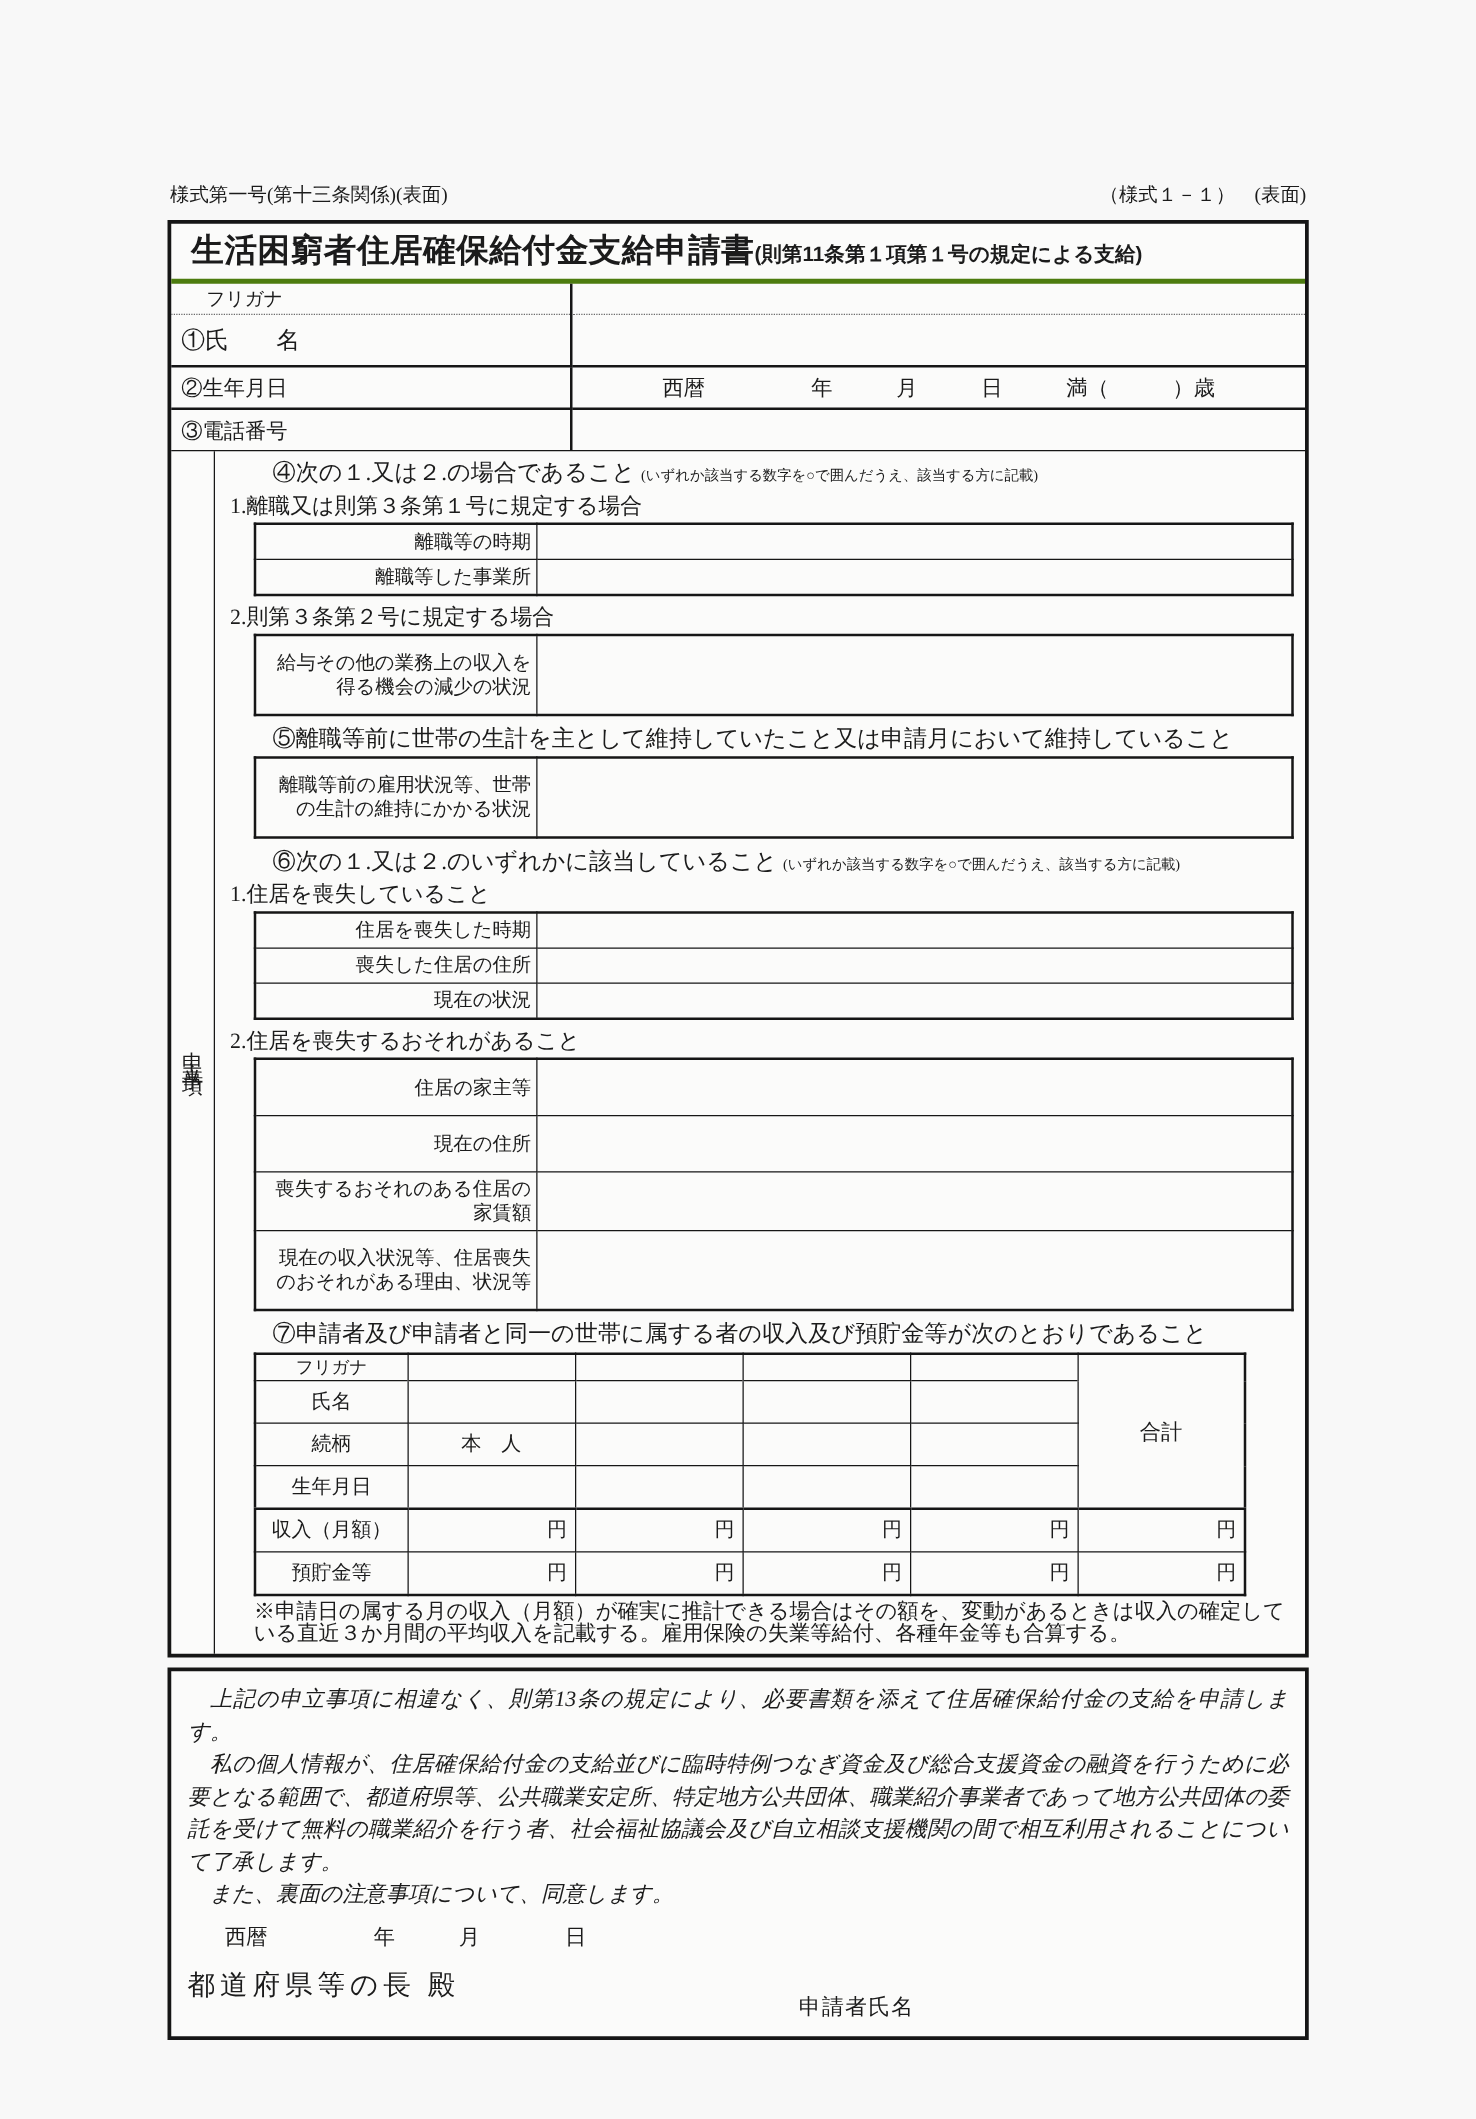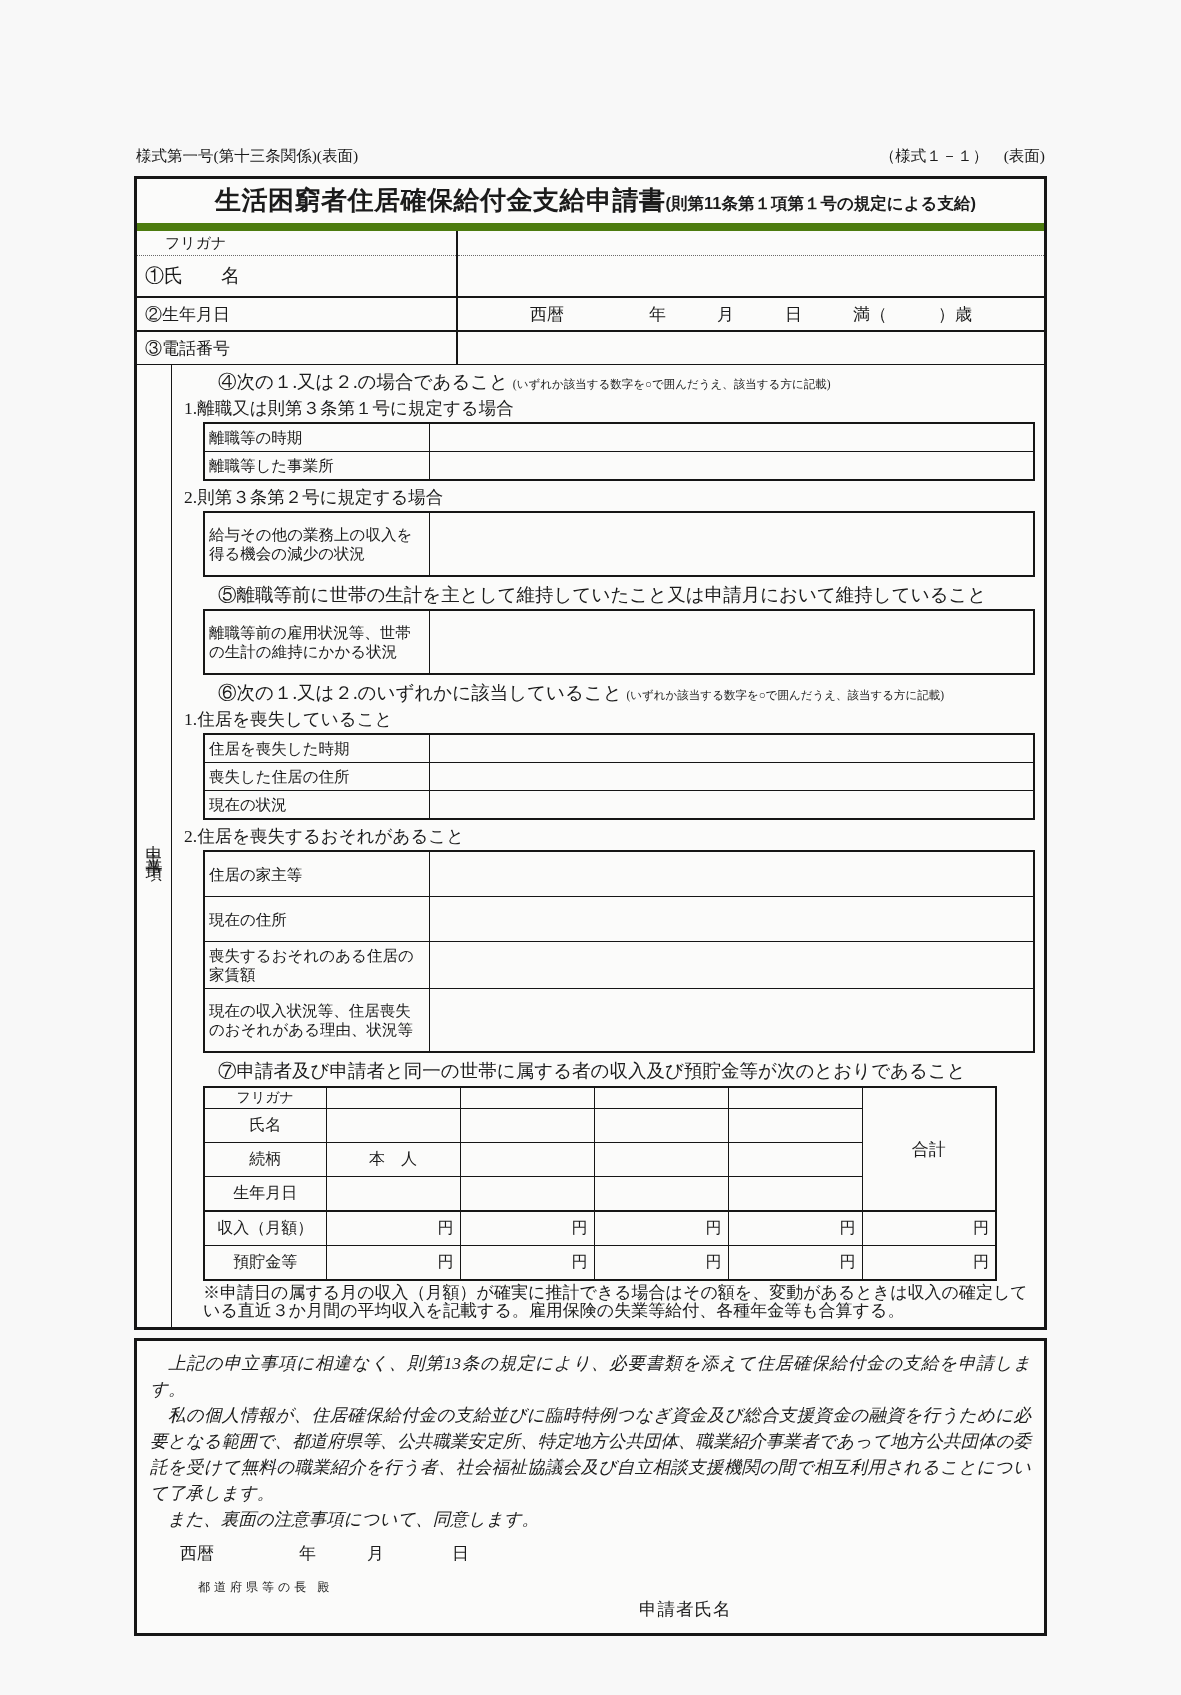--- a/index.html
+++ b/index.html
@@ -12,21 +12,21 @@
   .page{position:relative;width:913px;margin:0 auto;padding-top:146px;}
 
   
   .corner-row{display:flex;justify-content:space-between;font-size:15.5px;margin-bottom:9px;padding:0 2px;}
 
   
   .mainbox{border:3px solid #161616;background:#fbfbfa;}
   .declbox{border:3px solid #161616;background:#fbfbfa;margin-top:8px;position:relative;}
 
   
-  .titlebar{border-bottom:8px solid #4d7c0f;padding:4px 6px 5px 16px;white-space:nowrap;text-align:center;}
+  .titlebar{border-bottom:4px solid #4d7c0f;padding:4px 6px 5px 16px;white-space:nowrap;}
   .titlebar .t-main{font-family:"Liberation Sans","DejaVu Sans",sans-serif;font-weight:bold;font-size:26px;letter-spacing:.5px;}
   .titlebar .t-sub{font-family:"Liberation Sans","DejaVu Sans",sans-serif;font-weight:bold;font-size:16.5px;}
 
   
   table{border-collapse:collapse;}
   .info-tbl{width:100%;table-layout:fixed;}
   .info-tbl td{border-right:2px solid #161616;vertical-align:middle;padding:0 8px;}
   .info-tbl td:last-child{border-right:none;}
   .info-tbl .lblcol{width:283px;}
   .row-furi td{height:24px;border-bottom:1px dotted #6a6a6a;font-size:15px;}
@@ -39,21 +39,21 @@
   
   .statement{display:flex;border-top:1px solid #161616;}
   .side-col{width:34px;border-right:1.5px solid #161616;display:flex;align-items:center;justify-content:center;}
   .side-col span{writing-mode:vertical-rl;text-orientation:upright;font-size:17px;letter-spacing:7px;}
   .stmt-content{flex:1;padding:2px 5px 5px 3px;min-width:0;}
 
   .h-line{font-size:18.5px;padding:2px 0 1px 2px;white-space:nowrap;margin-left:41px;}
   .h-line .fine{font-size:11.5px;letter-spacing:0;}
   .case-line{font-size:17.5px;padding:1px 0 1px 9px;white-space:nowrap;}
 
-  .inner-tbl{width:calc(100% - 32px);margin:1px 2px 3px 28px;border:2px solid #161616;table-layout:fixed;}
+  .inner-tbl{width:calc(100% - 32px);margin:1px 2px 3px 28px;border:2px solid #161616;table-layout:fixed;text-align:right;}
   .inner-tbl td{border:1px solid #161616;font-size:15.5px;line-height:19px;vertical-align:middle;padding:1px 4px;}
   .inner-tbl .ilbl{width:216px;}
   .r1 td{height:25px;}
   .r2 td{height:42px;}
   .r3 td{height:60px;}
   .r2b td{height:44px;}
 
   
   .money-tbl{width:792px;margin:2px 2px 3px 28px;border:2px solid #161616;table-layout:fixed;}
   .money-tbl td{border:1px solid #161616;font-size:16px;vertical-align:middle;padding:0 6px;}
@@ -63,21 +63,21 @@
   .mt-money td{height:33px;border-top:2px solid #161616;}
   .money-tbl .yen{text-align:right;}
   .money-tbl .total-cell{text-align:center;font-size:17px;border-left:1.5px solid #161616;}
   .money-note{font-size:17px;line-height:18px;margin:3px 4px 2px 28px;}
 
   
   .declbox{padding:9px 13px 8px 13px;}
   .declbox p{margin:0;font-size:17.5px;line-height:26px;text-align:justify;font-style:italic;}
   .decl-date{margin-top:10px;font-size:17px;padding-left:30px;}
   .decl-addr-row{margin-top:12px;margin-bottom:4px;height:44px;position:relative;}
-  .decl-addr{font-size:12px;letter-spacing:4px;margin-left:48px;}
+  .decl-addr{font-size:22px;letter-spacing:4px;}
   .decl-sign{position:absolute;left:489px;top:20px;font-size:17.5px;letter-spacing:1px;}
 </style>
 </head>
 <body>
 
 <div class="page">
 
   <div class="corner-row">
     <span>様式第一号(第十三条関係)(表面)</span>
     <span>（様式１－１）　(表面)</span>

